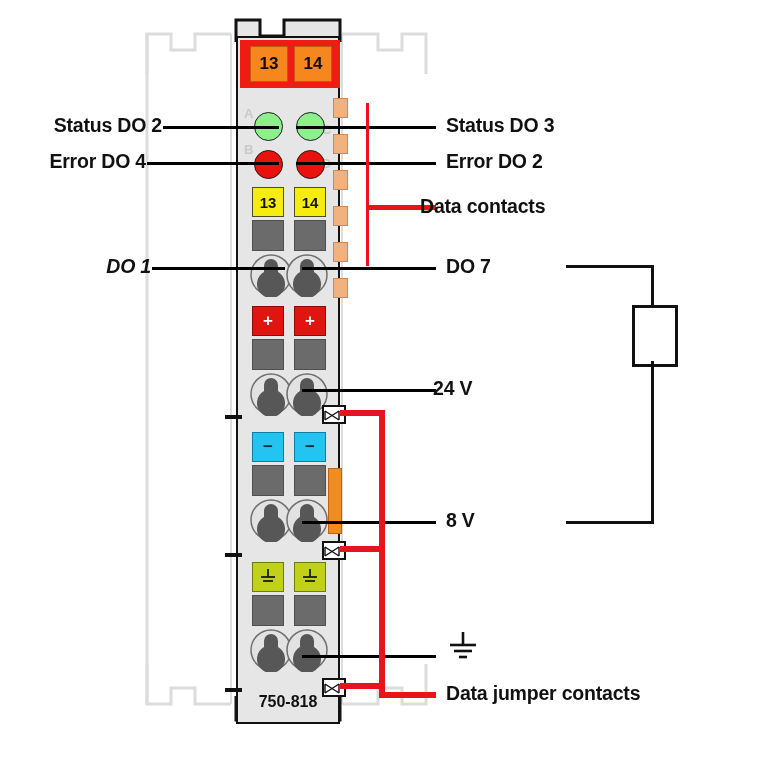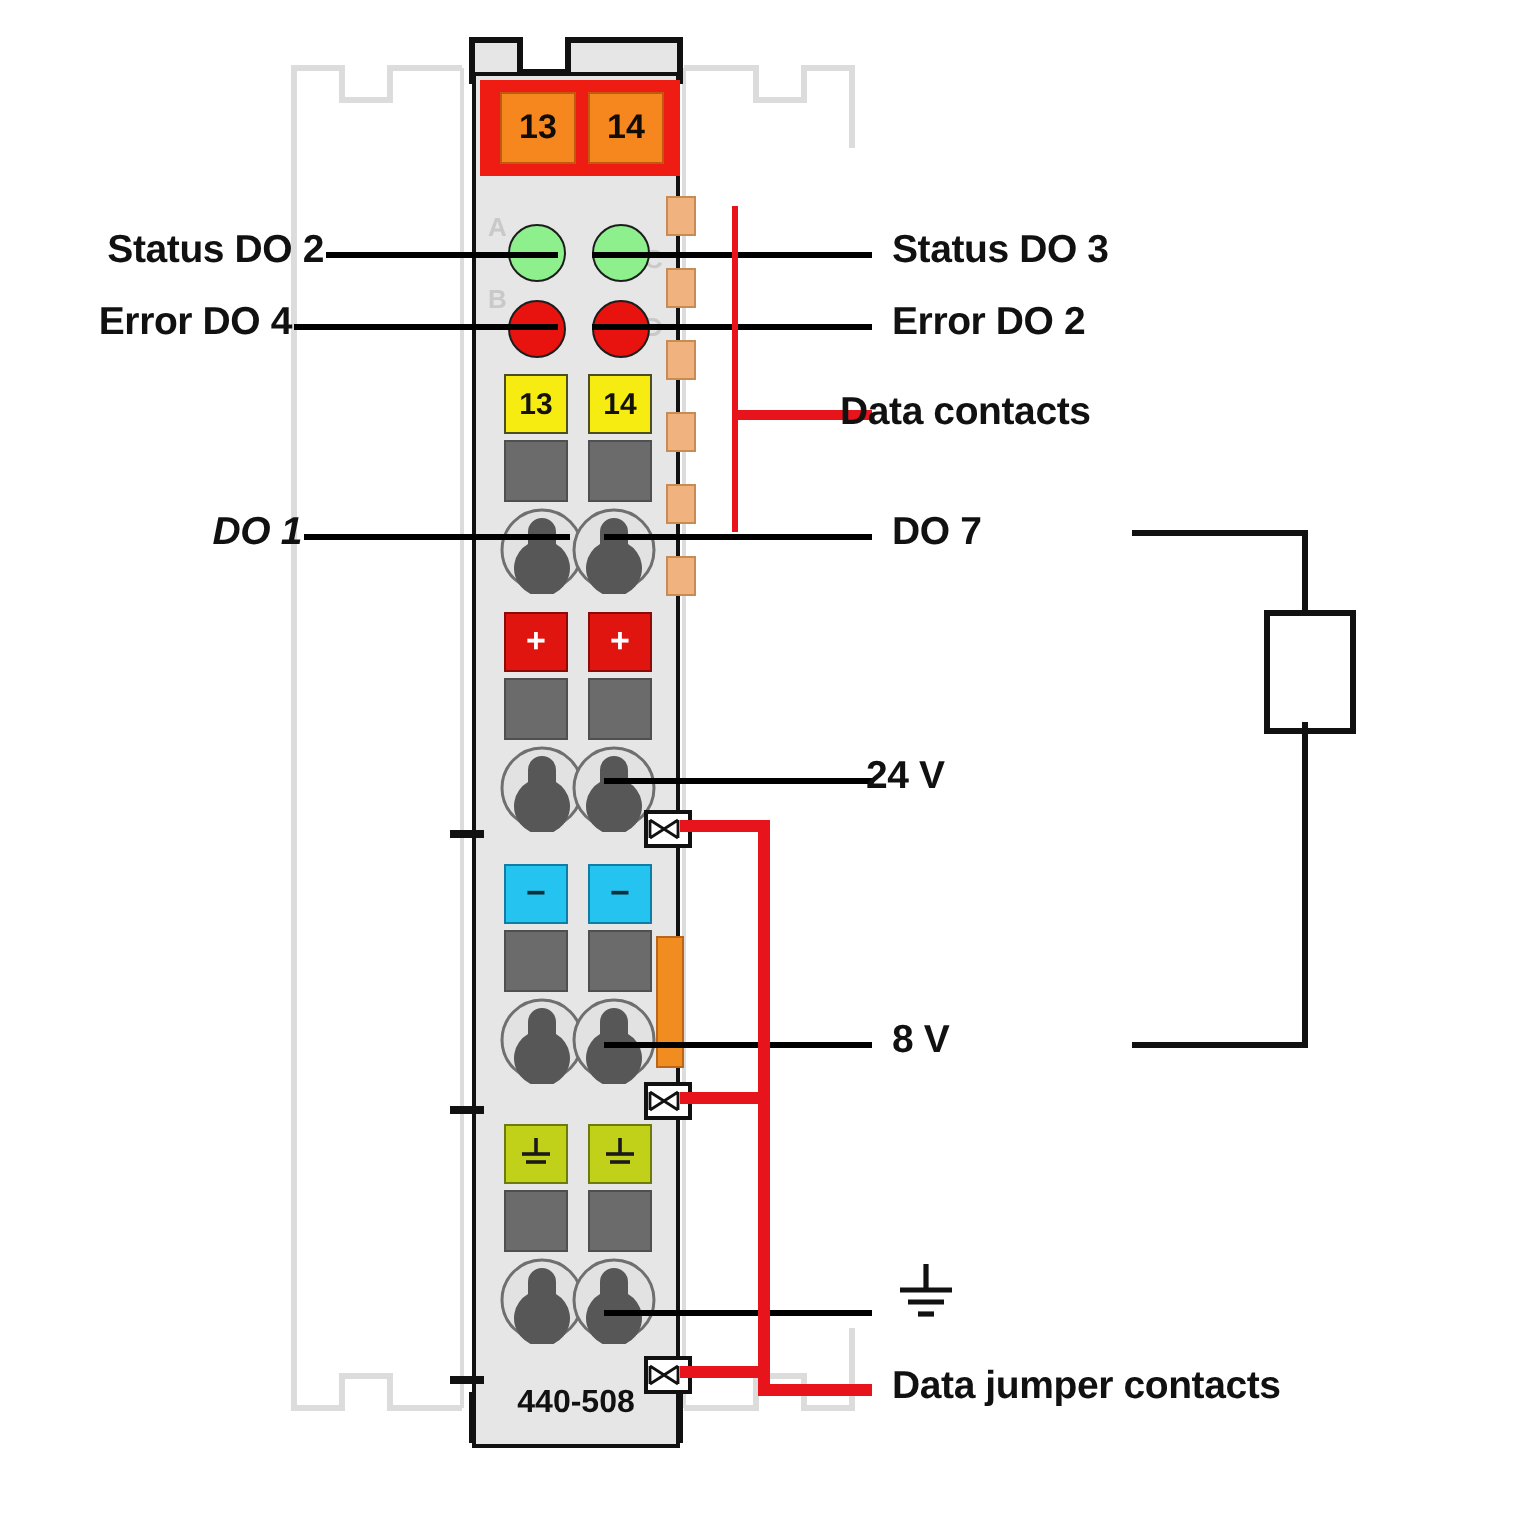--- a/index.html
+++ b/index.html
@@ -156,21 +156,21 @@
   <div class="pbtn" style="left:56px;top:557px;"></div>
   <div class="holewrap" style="left:12px;top:590px;">
     <svg width="78" height="44" viewBox="0 0 78 44">
       <circle cx="21" cy="22" r="20" fill="#e2e2e2" stroke="#6f6f6f" stroke-width="1.5"></circle>
       <circle cx="57" cy="22" r="20" fill="#e2e2e2" stroke="#6f6f6f" stroke-width="1.5"></circle>
       <path d="M21,6 a7,7 0 0 1 7,7 v6 a14,14 0 1 1 -14,0 v-6 a7,7 0 0 1 7,-7 z" fill="#575757"></path>
       <path d="M57,6 a7,7 0 0 1 7,7 v6 a14,14 0 1 1 -14,0 v-6 a7,7 0 0 1 7,-7 z" fill="#575757"></path>
     </svg>
   </div>
 
-  <div id="model" style="top:655px;">440-508</div>
+  <div id="model" style="top:655px;">750-818</div>
 
   <div class="dtab" style="left:95px;top:60px;"></div>
   <div class="dtab" style="left:95px;top:96px;"></div>
   <div class="dtab" style="left:95px;top:132px;"></div>
   <div class="dtab" style="left:95px;top:168px;"></div>
   <div class="dtab" style="left:95px;top:204px;"></div>
   <div class="dtab" style="left:95px;top:240px;"></div>
 
   <div class="ltick" style="left:-13px;top:377px;"></div>
   <div class="ltick" style="left:-13px;top:515px;"></div>

